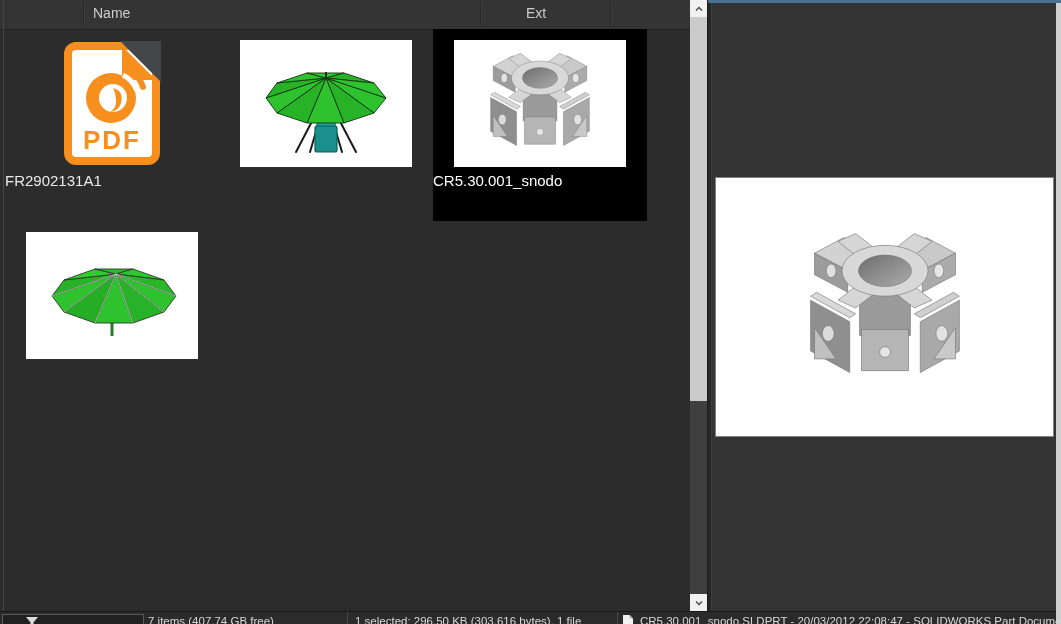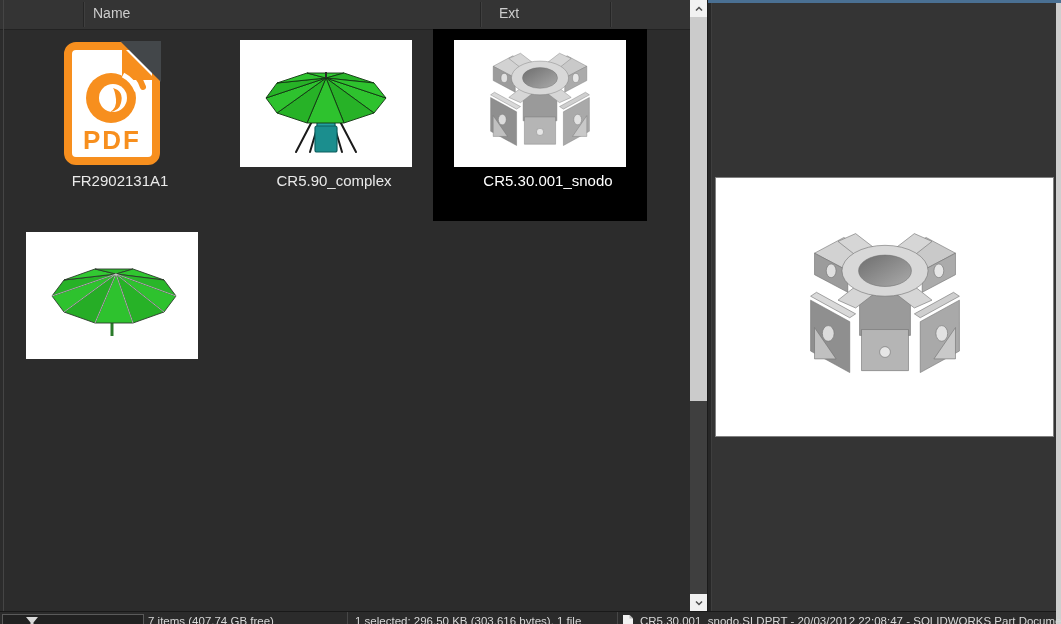--- a/index.html
+++ b/index.html
@@ -14,21 +14,21 @@
   .panel-header .col-label{position:absolute;top:5px;font-size:14px;color:#cdcdcd;}
   .hdr-div{position:absolute;top:2px;width:1px;height:25px;background:#262626;border-right:1px solid #3f3f3f;}
   .left-edge{position:absolute;left:3px;top:0;width:1px;height:611px;background:#454545;}
   
   .tiles{position:absolute;left:5px;top:29px;width:645px;display:grid;grid-template-columns:repeat(3,214px);grid-auto-rows:192px;}
   .tile{position:relative;width:214px;height:192px;}
   .tile.selected{background:#000000;}
   .thumb{position:absolute;left:21px;top:11px;width:172px;height:127px;background:#ffffff;overflow:hidden;}
   .thumb.no-box{background:transparent;display:flex;align-items:center;justify-content:flex-end;}
   .thumb svg{display:block;margin:0 auto;}
-  .tile-label{position:absolute;left:0;top:143px;width:214px;text-align:center;font-size:15px;color:#eaeaea;white-space:nowrap;margin-left:8px;}
+  .tile-label{position:absolute;left:0;top:143px;width:214px;text-align:left;font-size:15px;color:#eaeaea;white-space:nowrap;}
   .pdf-badge{font-weight:bold;letter-spacing:2px;}
   
   .scrollbar{position:absolute;left:690px;top:0;width:17px;height:611px;background:#3f3f3f;}
   .scroll-btn{position:absolute;left:0;width:17px;height:17px;background:#f1f1f1;display:flex;align-items:center;justify-content:center;}
   .scroll-btn.up{top:0;}
   .scroll-btn.down{top:594px;}
   .scroll-thumb{position:absolute;left:0;top:17px;width:17px;height:384px;background:#cbcbcb;}
   
   .splitter{position:absolute;left:707px;top:0;width:5px;height:624px;background:#272727;border-left:1px solid #1b1b1b;border-right:1px solid #3e3e3e;box-sizing:border-box;}
   .preview-pane{position:absolute;left:712px;top:0;width:349px;height:624px;background:#343434;}
@@ -45,21 +45,21 @@
 </style>
 </head>
 <body>
 
 <div class="file-panel">
 
   <div class="panel-header">
     <div class="hdr-div" style="left:83px"></div>
     <span class="col-label" style="left:93px">Name</span>
     <div class="hdr-div" style="left:480px"></div>
-    <span class="col-label" style="left:499px">Ext</span>
+    <span class="col-label" style="left:526px">Ext</span>
     <div class="hdr-div" style="left:610px"></div>
   </div>
 
   <div class="left-edge"></div>
 
   <div class="tiles">
 
     <div class="tile">
       <div class="thumb no-box">
         <svg width="98" height="125" viewBox="0 0 98 125">
@@ -96,21 +96,20 @@
             <polygon points="86,38 37,73 26,58 86,38" fill="#2ec22e"></polygon>
             <polygon points="86,38 26,58 37,43 86,38" fill="#27b227"></polygon>
             <polygon points="86,38 37,43 67,33 86,38" fill="#2ec22e"></polygon>
             <polygon points="86,38 67,33 104,33 86,38" fill="#31c931"></polygon>
             <polygon points="86,38 104,33 134,43 86,38" fill="#27b227"></polygon>
             <polygon points="86,38 134,43 146,58 86,38" fill="#2ec22e"></polygon>
           </g>
           <line x1="86" y1="38" x2="86" y2="32" stroke="#2a2a2a" stroke-width="2"></line>
         </svg>
       </div>
-      <div class="tile-label">CR5.90_complex</div>
     </div>
 
 
     <div class="tile selected">
       <div class="thumb">
         <svg width="130" height="124" viewBox="0 0 200 190">
           <g stroke="#6f6f6f" stroke-width="0.6">
             <polygon points="28,40 58,24 92,42 62,58" fill="#d2d2d2"></polygon>
             <polygon points="28,40 62,58 62,80 28,62" fill="#9c9c9c"></polygon>
             <ellipse cx="45" cy="58" rx="5" ry="7" fill="#e0e0e0"></ellipse>

